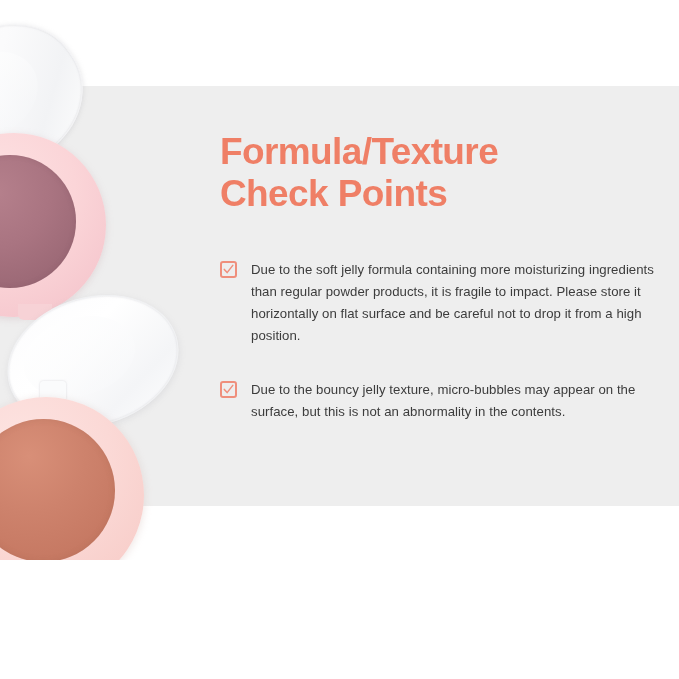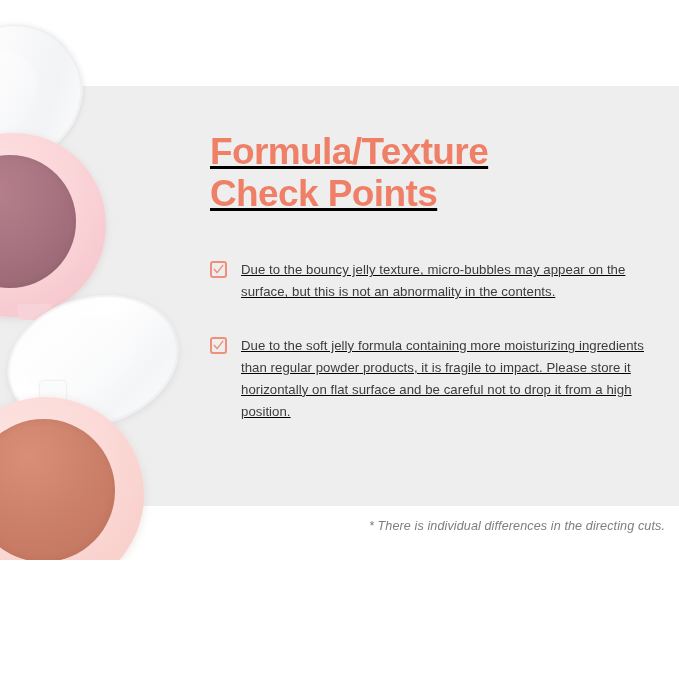--- a/index.html
+++ b/index.html
@@ -153,24 +153,23 @@
     width: 73%;
     height: 73%;
     border-radius: 50%;
     background: radial-gradient(circle at 40% 26%, #d88f78 0%, #cd826c 42%, #c67963 76%, #c07360 100%);
     box-shadow: 0 0 6px rgba(150,95,75,.22) inset;
   }
 
   
   .content {
     position: absolute;
-    left: 210px;
+    left: 220px;
     top: 131px;
     width: 452px;
-    text-decoration: underline;
   }
 
   .headline {
     margin: 0;
     color: #ef7f66;
     font-size: 37px;
     line-height: 1.14;
     font-weight: bold;
     letter-spacing: -0.6px;
     white-space: pre-line;
@@ -263,32 +262,31 @@
 Check Points</h1>
 
     <ul class="checklist">
 
       <li class="check-item">
         <span class="checkbox">
           <svg width="11" height="11" viewBox="0 0 11 11" aria-hidden="true">
             <path d="M1.3 5.4 L4.1 8.6 L9.8 1.4" fill="none" stroke="#ef8f7c" stroke-width="1.5" stroke-linecap="round" stroke-linejoin="round"></path>
           </svg>
         </span>
-        <span class="check-text">Due to the bouncy jelly texture, micro-bubbles may appear on the surface, but this is not an abnormality in the contents.</span>
+        <span class="check-text">Due to the soft jelly formula containing more moisturizing ingredients than regular powder products, it is fragile to impact. Please store it horizontally on flat surface and be careful not to drop it from a high position.</span>
       </li>
 
       <li class="check-item">
         <span class="checkbox">
           <svg width="11" height="11" viewBox="0 0 11 11" aria-hidden="true">
             <path d="M1.3 5.4 L4.1 8.6 L9.8 1.4" fill="none" stroke="#ef8f7c" stroke-width="1.5" stroke-linecap="round" stroke-linejoin="round"></path>
           </svg>
         </span>
-        <span class="check-text">Due to the soft jelly formula containing more moisturizing ingredients than regular powder products, it is fragile to impact. Please store it horizontally on flat surface and be careful not to drop it from a high position.</span>
+        <span class="check-text">Due to the bouncy jelly texture, micro-bubbles may appear on the surface, but this is not an abnormality in the contents.</span>
       </li>
 
     </ul>
   </div>
 
   <div class="footnotes">
-    <p class="footnote">* There is individual differences in the directing cuts.</p>
   </div>
 
 </div>
 
 </body></html>

